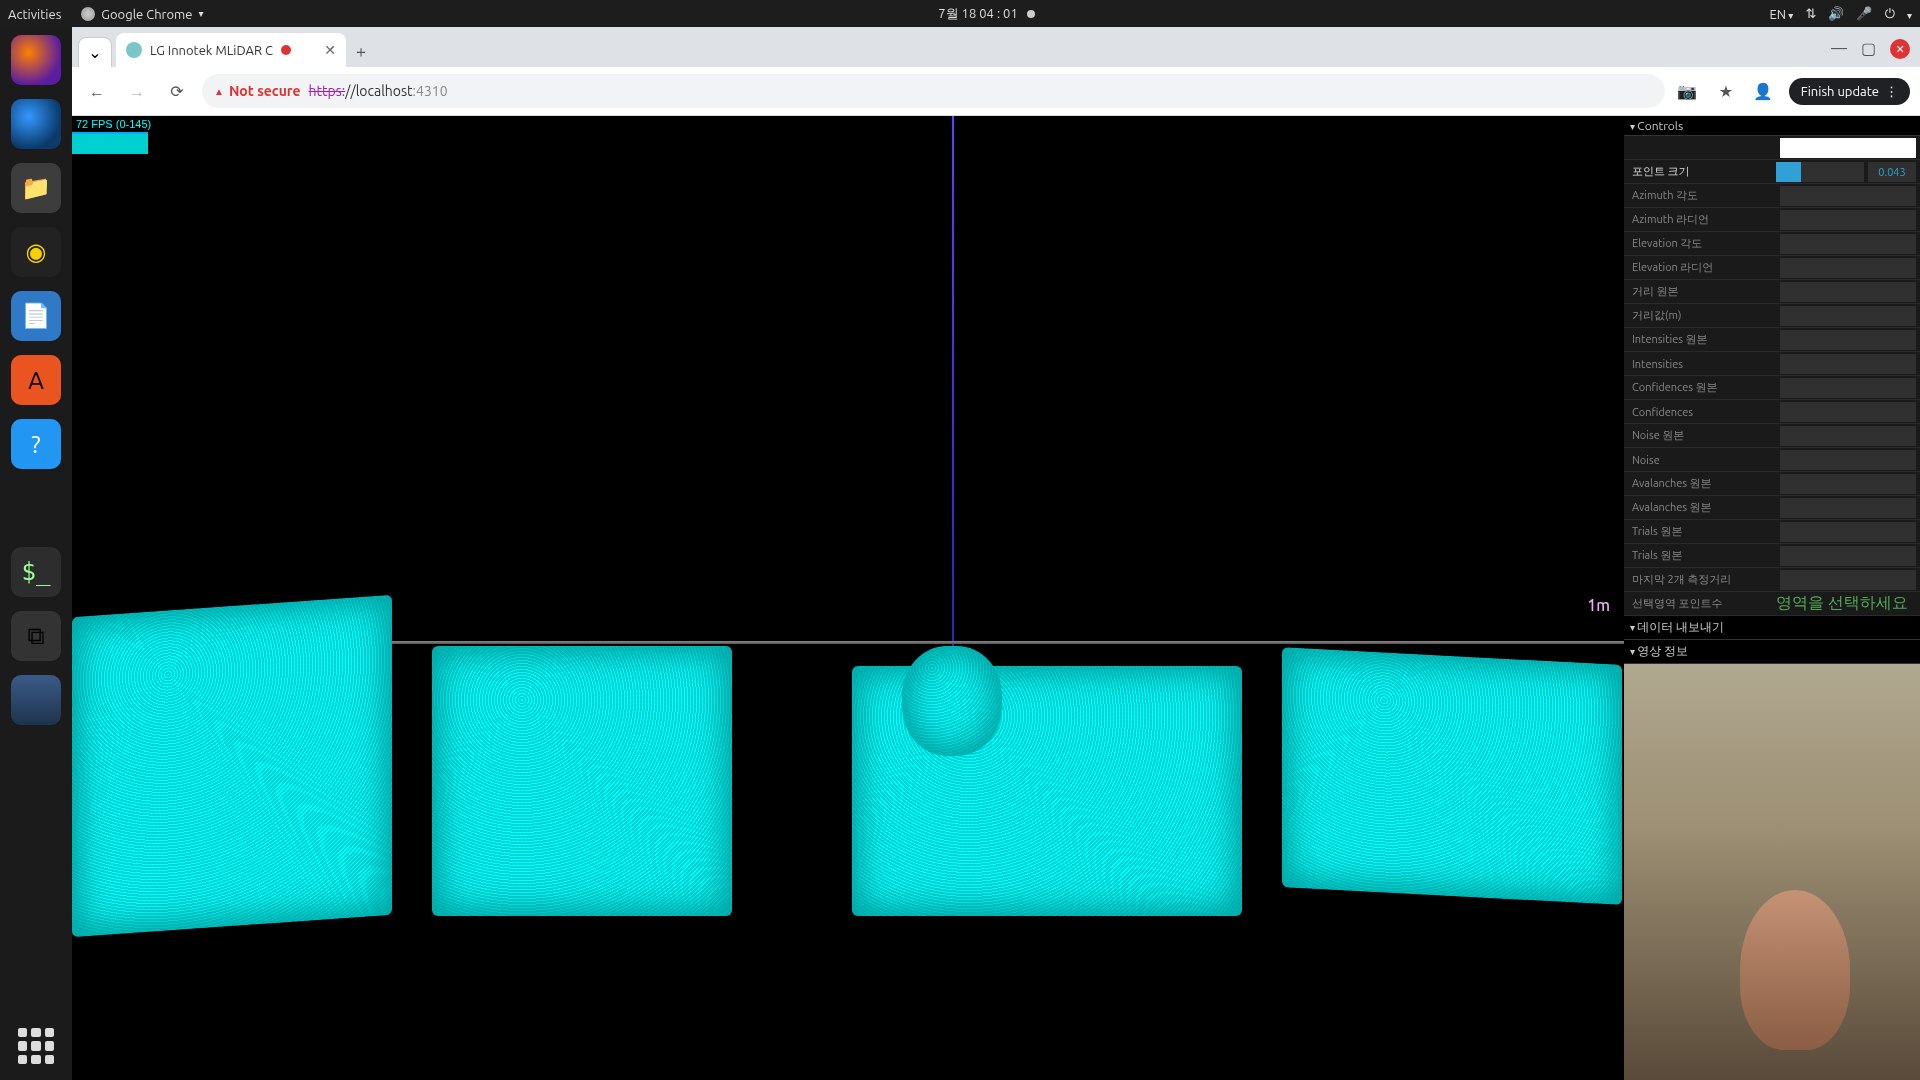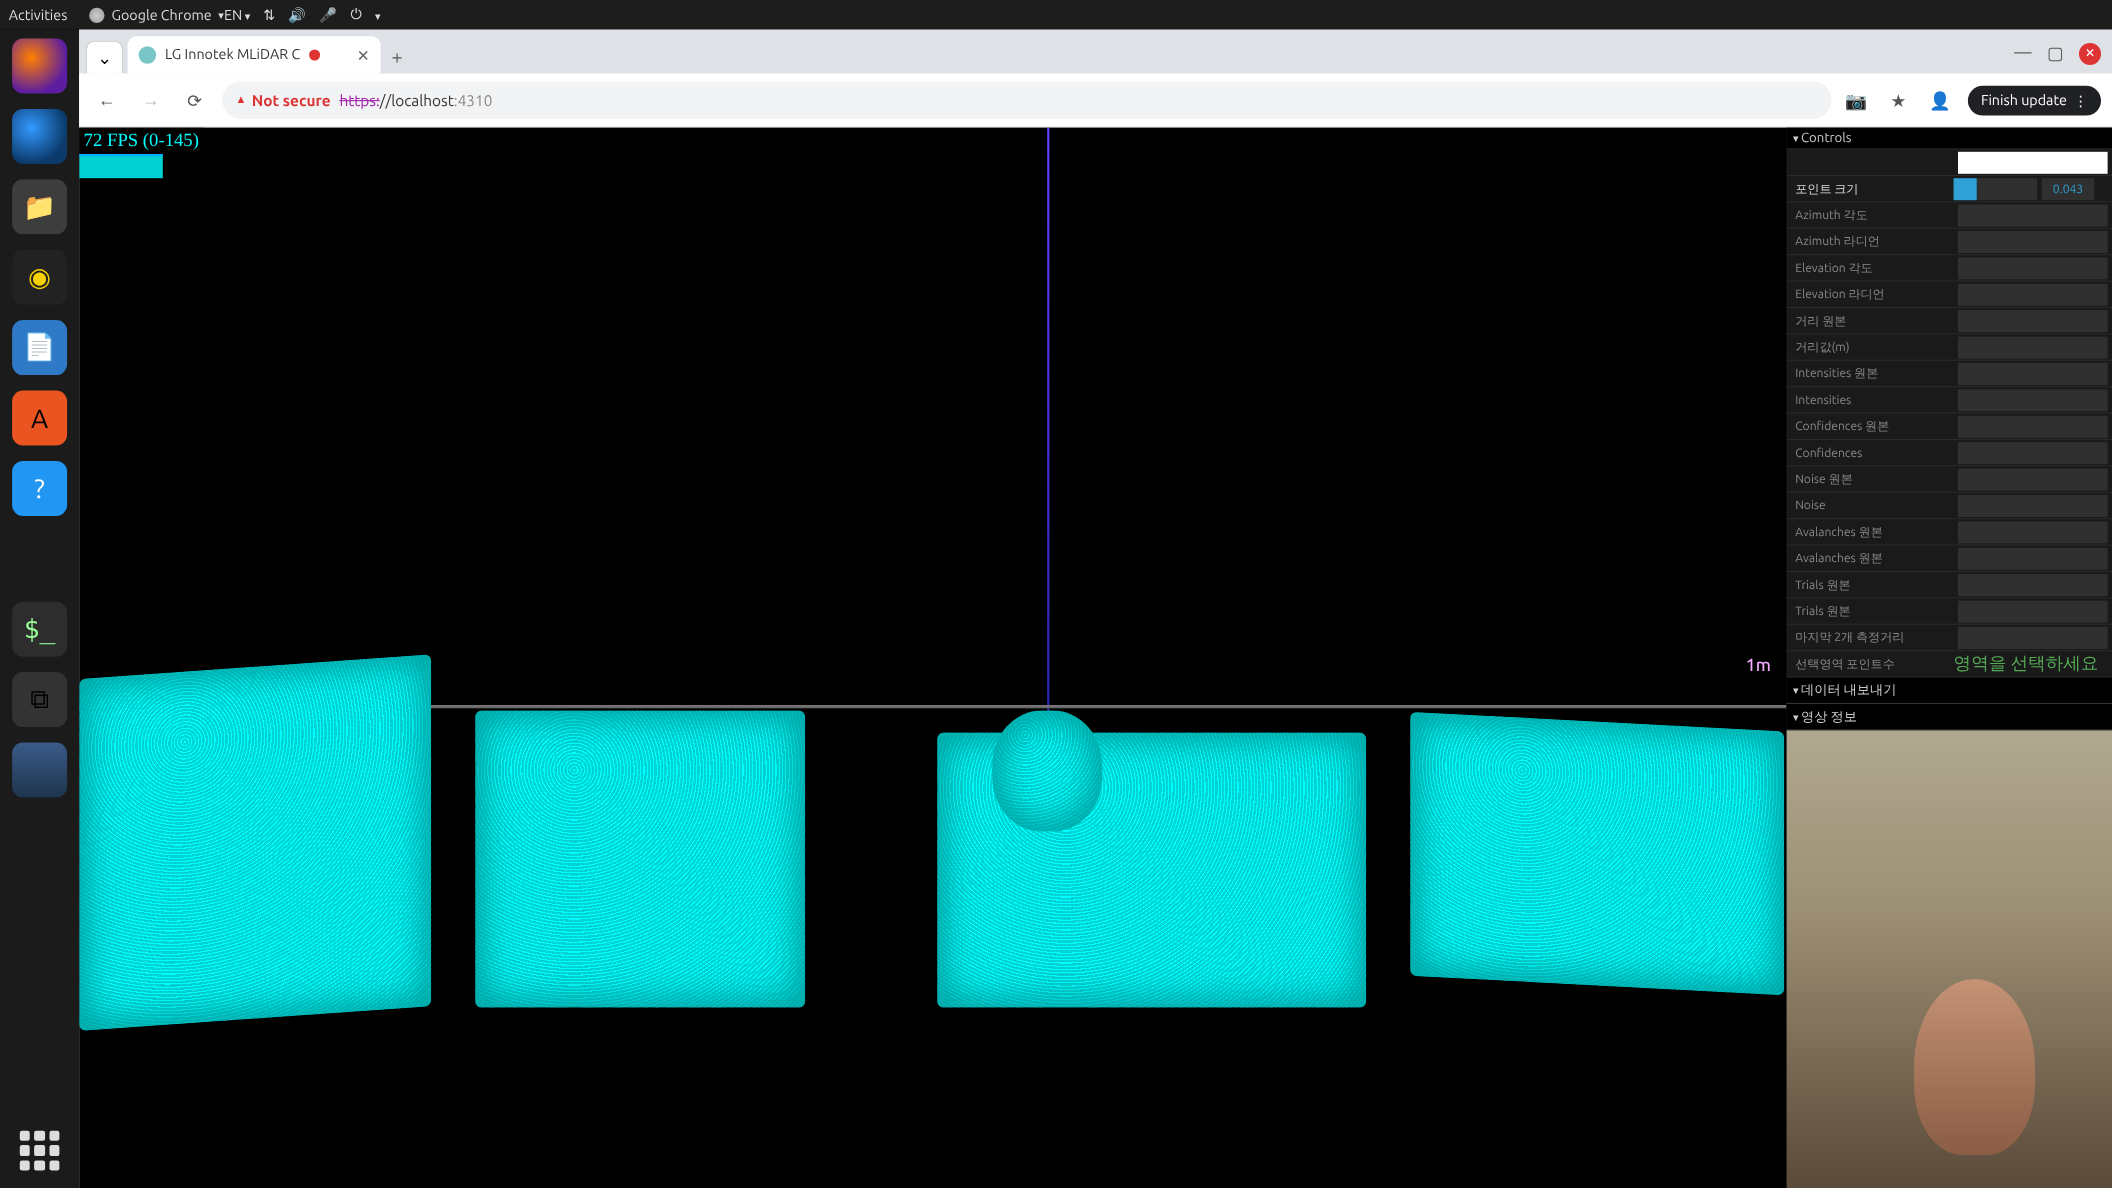--- a/index.html
+++ b/index.html
@@ -140,21 +140,21 @@
 .right-icons .ic { width:26px;height:26px;display:flex;align-items:center;justify-content:center;cursor:pointer;color:#555;}
 .bookmark-star { color:#4285f4;}
 .finish-update { background:#202124;color:#fff;padding:6px 12px;border-radius:16px;display:flex;align-items:center;gap:6px;cursor:pointer;font-size:13px;}
 
 
 .viewport {
   flex:1; background:#000; position:relative; overflow:hidden;
 }
 .fps {
   position:absolute; left:0; top:0;
-  font-family: Liberation Serif, serif; font-size:17px;
+  font-family: Liberation Sans, sans-serif; font-size:11px;
 }
 .fps-line { background:#000; color:#00ffff; padding:2px 4px;}
 .fps-bar { background:#00d0d0; width:76px; height:22px; border-top:2px solid #0af;}
 
 
 .pcloud { position:absolute; left:0; right:0; top:380px; height:430px;}
 .horizon { position:absolute; left:0; right:0; top:145px; height:3px; background:linear-gradient(#888,#555);}
 .blob {
   position:absolute; background:#14c4c4;
   filter: contrast(120%);
@@ -186,21 +186,21 @@
 .panel-row .lbl {
   width:128px; padding-left:8px; font-size:11px; color:#888;
   white-space:nowrap; overflow:hidden;
 }
 .panel-row .lbl.bright { color:#ddd;}
 .panel-row .field {
   flex:1; height:20px; margin:0 4px; background:#303030; color:#ccc;
   font-size:11px; padding:0 4px; display:flex;align-items:center;
 }
 .panel-row .field.white { background:#fff;}
-.slider-cell { display:flex; gap:4px; flex:1; padding-right:16px;}
+.slider-cell { display:flex; gap:4px; flex:1; padding-right:4px;}
 .slider { flex:1; height:20px; background:#303030; position:relative;}
 .slider .fill { position:absolute; left:0; top:0; bottom:0; background:#2fa1d6;}
 .sliderval { width:48px; height:20px; background:#303030; color:#2fa1d6; text-align:center; line-height:20px; font-size:11px;}
 .panel-row .msg { flex:1; color:#5a5; font-size:16px; padding-right:6px; text-align:left;}
 
 .panel-btn {
   margin:3px 6px; padding:4px 0; background:#1f1f1f;
   border:1px solid #3a3a3a; color:#ccc; text-align:center;
   font-size:12px; cursor:pointer;
 }
@@ -218,20 +218,24 @@
 </head>
 <body>
 
 <div class="topbar">
   <div class="left">
     <span>Activities</span>
     <span class="app-chip dropdown-caret">
       <span class="chrome-dot"></span>
       <span>Google Chrome</span>
     </span>
+  </div>
+  <div class="center">
+    <span>7월 18  04 : 01</span>
+    <span class="status-dot"></span>
   </div>
   <div class="right">
     <span class="dropdown-caret">EN</span>
     <span>⇅</span>
     <span>🔊</span>
     <span>🎤</span>
     <span>⏻</span>
     <span class="dropdown-caret"></span>
   </div>
 </div>

